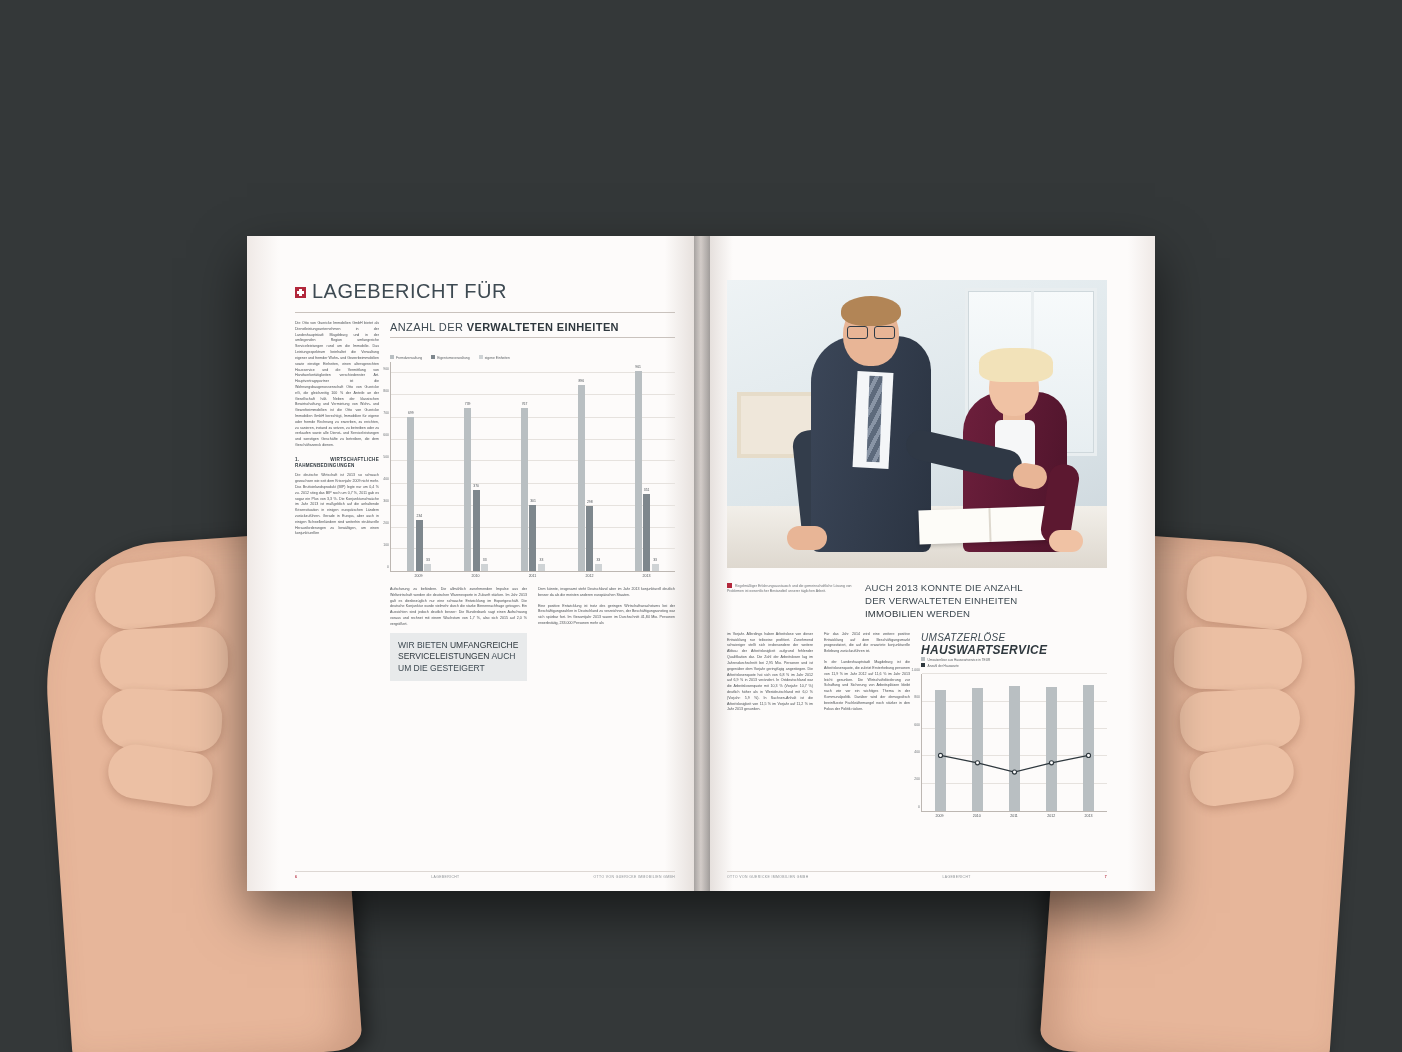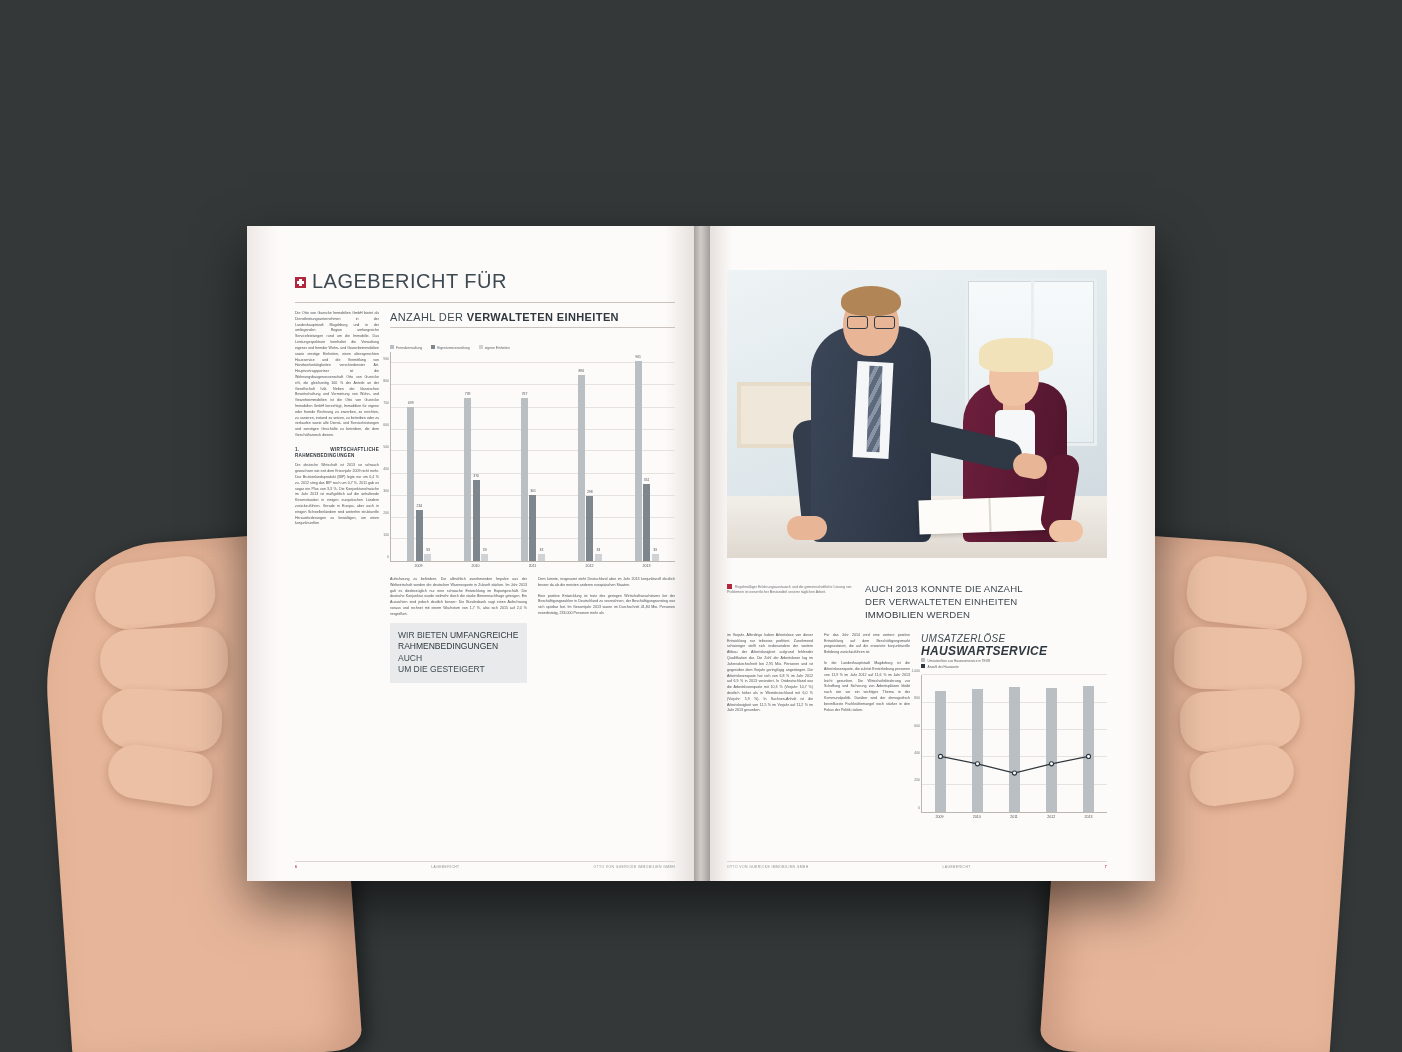--- a/index.html
+++ b/index.html
@@ -37,21 +37,21 @@
   .lf4 { left: 108px; top: 748px; width: 104px; height: 54px; border-radius: 40px 30px 30px 40px; transform: rotate(8deg); box-shadow: 0 3px 8px rgba(120,70,50,.3);}
 
   .rf1 { right: 95px; top: 560px; width: 120px; height: 66px; border-radius: 34px 40px 40px 34px; transform: rotate(7deg); box-shadow: 0 3px 8px rgba(120,70,50,.3);}
   .rf2 { right: 100px; top: 628px; width: 128px; height: 62px; border-radius: 34px 40px 40px 34px; transform: rotate(2deg); box-shadow: 0 3px 8px rgba(120,70,50,.3);}
   .rf3 { right: 102px; top: 690px; width: 120px; height: 60px; border-radius: 34px 40px 40px 34px; transform: rotate(-3deg); box-shadow: 0 3px 8px rgba(120,70,50,.3);}
   .rf4 { right: 108px; top: 748px; width: 104px; height: 54px; border-radius: 34px 40px 40px 34px; transform: rotate(-8deg); box-shadow: 0 3px 8px rgba(120,70,50,.3);}
 
   
   .magazine {
     position: absolute;
-    left: 247px; top: 226px;
+    left: 247px; top: 236px;
     width: 908px; height: 655px;
     display: flex;
     box-shadow: 0 22px 50px rgba(0,0,0,.55);
     z-index: 5;
   }
   .page {
     width: 454px; height: 655px;
     background: #fbf9f7;
     position: relative;
     overflow: hidden;
@@ -186,21 +186,21 @@
   
   .wom-body{position:absolute;left:236px;top:112px;width:104px;height:160px;background:linear-gradient(100deg,#6d1f3c,#4e142b);border-radius:40px 30px 6px 6px;}
   .wom-head{position:absolute;left:262px;top:78px;width:50px;height:58px;background:#f0c2a4;border-radius:50% 50% 46% 46%;}
   .wom-hair{position:absolute;left:252px;top:68px;width:74px;height:120px;background:linear-gradient(#f2e2b9,#e3cf9b);border-radius:40% 40% 34% 34%;z-index:-1;}
   .wom-hair2{position:absolute;left:252px;top:68px;width:74px;height:34px;background:#f2e2b9;border-radius:42% 42% 30% 30%;}
   .wom-neck{position:absolute;left:276px;top:128px;width:22px;height:18px;background:#eab99a;}
   .wom-blouse{position:absolute;left:268px;top:140px;width:40px;height:50px;background:#f6f7f8;border-radius:6px;}
   .wom-arm{position:absolute;left:318px;top:184px;width:30px;height:80px;background:#5c1830;border-radius:14px;transform:rotate(9deg);}
   .wom-hand{position:absolute;left:322px;top:250px;width:34px;height:22px;background:#f0c2a4;border-radius:11px;}
 
-  .caption-row { display:flex; gap:10px; margin-top:25px; align-items:flex-start; }
+  .caption-row { display:flex; gap:10px; margin-top:14px; align-items:flex-start; }
   .caption {
     width:128px; font-size:3.5px; color:#6a6f73; line-height:1.55;
   }
   .caption .sq{display:inline-block;width:5px;height:5px;background:#b2273b;margin-right:3px;position:relative;top:0.5px;}
   .pullquote {
     flex:1; font-size:9.6px; line-height:1.35; color:#3e4a52; font-weight:300; letter-spacing:.2px;
   }
   .pullquote b { color:#2f383e; }
 
   .chart2-head { font-size:10px; color:#3e4a52; font-weight:300; letter-spacing:.3px;font-style:italic; }
@@ -336,21 +336,21 @@
           <div>2011</div>
           <div>2012</div>
           <div>2013</div>
         </div>
 
         <div class="cols" style="margin-top:9px">
           <div class="col" style="flex:1">
             <p>Aufschwung zu befördern. Die allmählich zunehmenden Impulse aus der Weltwirtschaft werden die deutschen Warenexporte in Zukunft stärken. Im Jahr 2013 galt es diesbezüglich nur eine schwache Entwicklung im Exportgeschäft. Die deutsche Konjunktur wurde vielmehr durch die starke Binnennachfrage getragen. Ein Aussichten sind jedoch deutlich besser: Die Bundesbank sagt einen Aufschwung voraus und rechnet mit einem Wachstum von 1,7 %, also sich 2015 auf 2,0 % vergrößert.</p>
             <div class="band">
               <span>WIR BIETEN </span><b>UMFANGREICHE</b><br>
-              <b>RAHMENBEDINGUNGEN</b><span> AUCH</span><br>
+              <b>SERVICELEISTUNGEN</b><span> AUCH</span><br>
               <span>UM DIE GESTEIGERT</span>
             </div>
           </div>
           <div class="col" style="flex:1">
             <p>Dem könnte, insgesamt steht Deutschland aber im Jahr 2013 konjunkturell deutlich besser da als die meisten anderen europäischen Staaten.</p>
             <p>Eine positive Entwicklung ist trotz des geringen Wirtschaftswachstums bei der Beschäftigungszahlen in Deutschland zu verzeichnen, der Beschäftigungsanstieg war sich spürbar fort. Im Gesamtjahr 2013 waren im Durchschnitt 41,84 Mio. Personen erwerbstätig, 233.000 Personen mehr als</p>
           </div>
         </div>
 
       </div>

